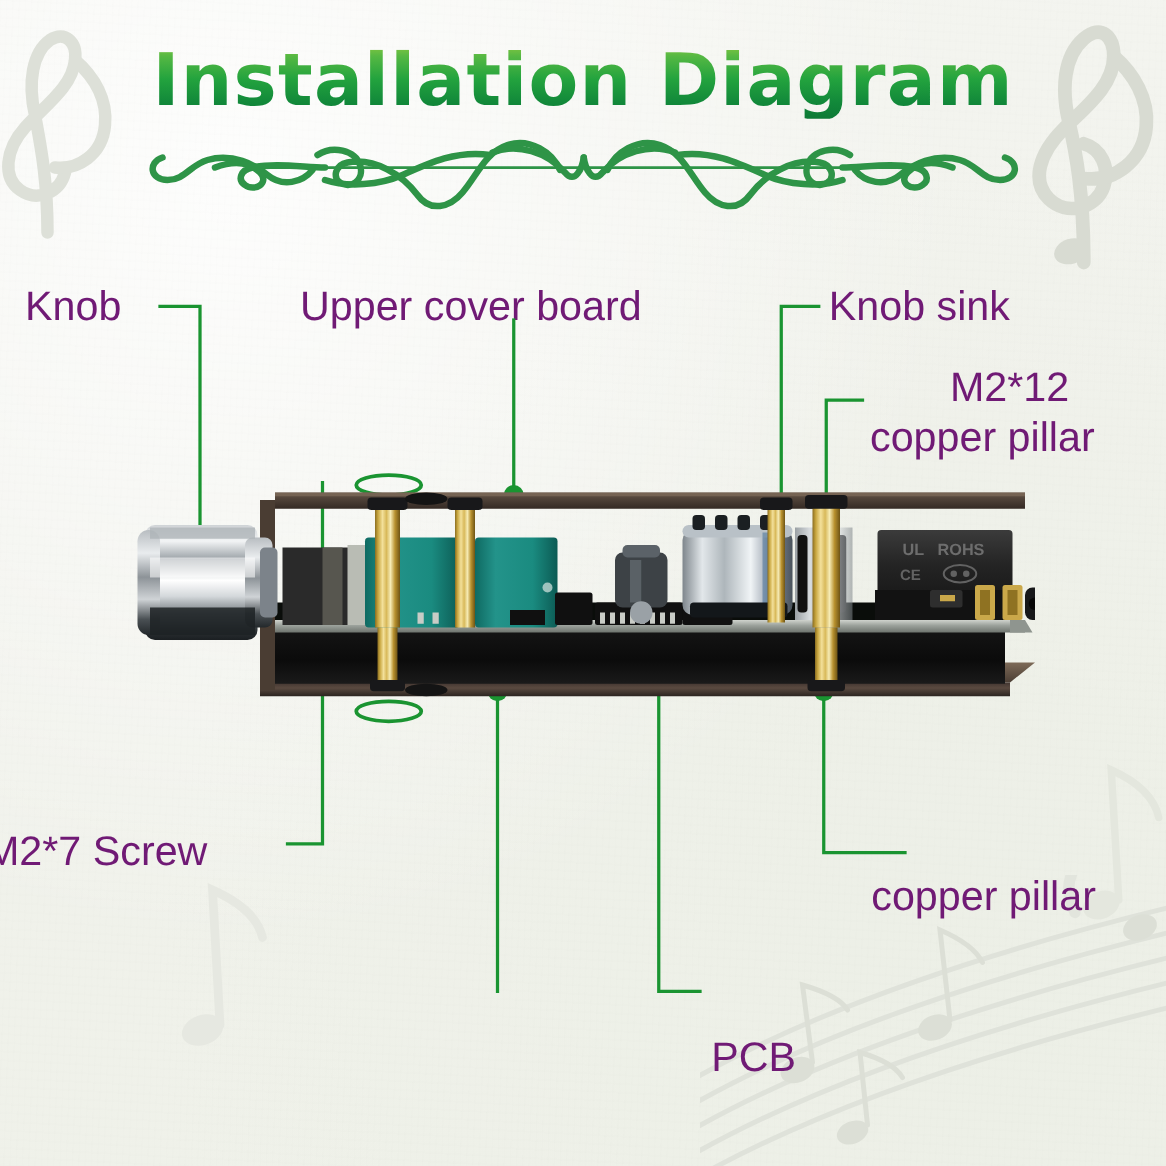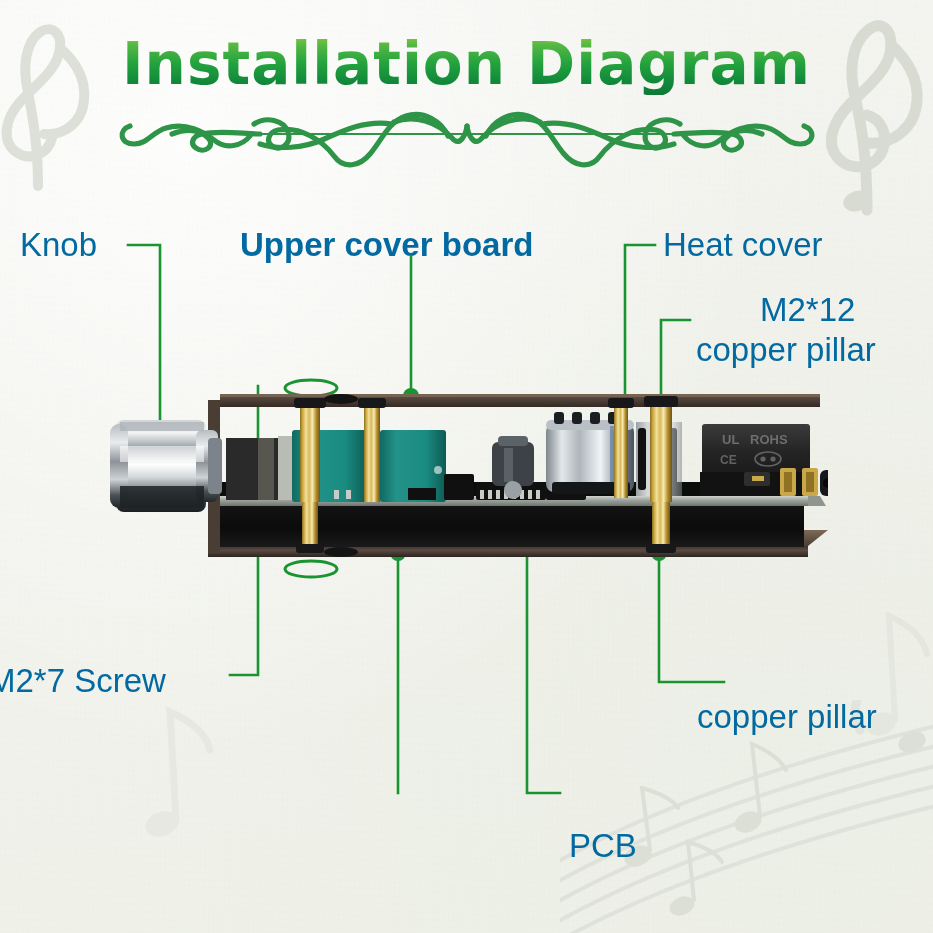--- a/index.html
+++ b/index.html
@@ -41,21 +41,21 @@
     line-height:1.05;
     background:linear-gradient(180deg,#8fc93f 0%,#55b843 18%,#23a33e 48%,#12893a 78%,#0d7a36 100%);
     -webkit-background-clip:text;background-clip:text;
     color:transparent;-webkit-text-fill-color:transparent;
   }
   .flourish{position:absolute;left:108px;top:100px;}
 
   
   .lbl{
     position:absolute;
-    color:#0369a1;
+    color:#701a75;
     font-size:33px;
     line-height:39px;
     white-space:nowrap;
     font-family:"Liberation Sans","DejaVu Sans",sans-serif;
   }
 
   
   #device{position:absolute;left:108px;top:386px;width:720px;height:190px;}
 </style>
 </head>
@@ -149,23 +149,23 @@
       <path d="M146 24 C158 16 176 20 180 32 C184 44 172 52 164 46 C158 42 160 32 170 30
                C192 26 214 40 226 56 C236 70 252 66 262 54 C274 40 280 22 298 16
                C316 10 334 22 340 36"></path>
       <path d="M152 44 C170 50 196 48 214 40 C236 30 258 20 284 24"></path>
       <path d="M286 22 C306 14 330 22 344 38 C352 48 358 34 359 26"></path>
     </g>
   </svg>
 
   <div class="lbl" style="left:20px;top:225px;">Knob</div>
 
-  <div class="lbl" style="left:240px;top:225px;font-weight:bold;">Upper cover board</div>
-
-  <div class="lbl" style="left:663px;top:225px;">Heat cover</div>
+  <div class="lbl" style="left:240px;top:225px;">Upper cover board</div>
+
+  <div class="lbl" style="left:663px;top:225px;">Knob sink</div>
 
   <div class="lbl" style="left:760px;top:290px;">M2*12</div>
   <div class="lbl" style="left:696px;top:330px;">copper pillar</div>
 
   <div class="lbl" style="left:-12px;top:661px;">M2*7 Screw</div>
 
   <div class="lbl" style="left:697px;top:697px;">copper pillar</div>
 
 
   <div class="lbl" style="left:569px;top:780px;margin-top:46px;">PCB</div>

